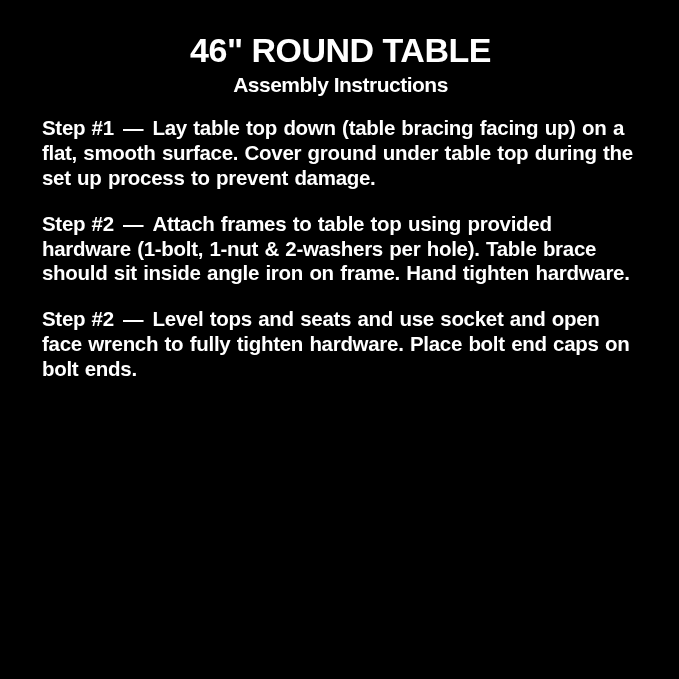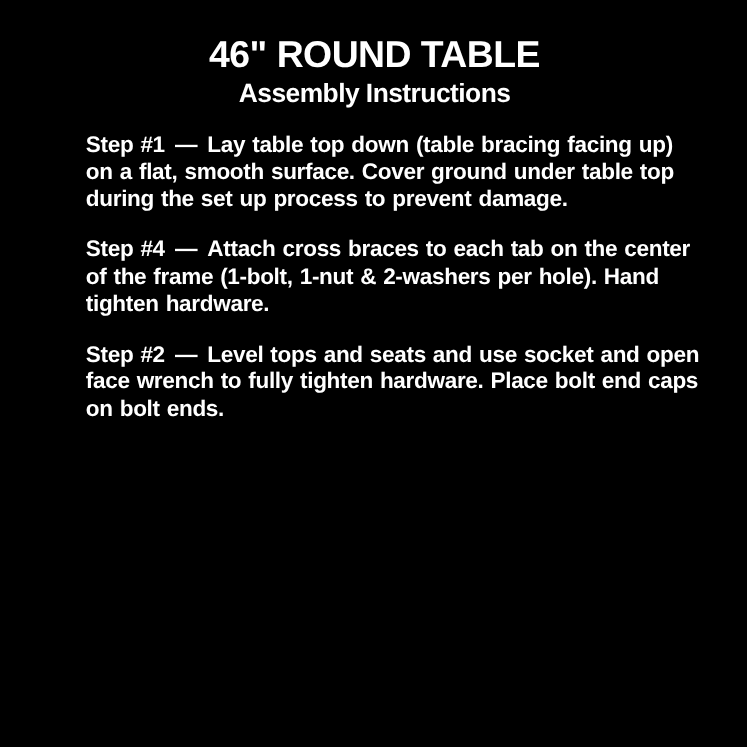--- a/index.html
+++ b/index.html
@@ -26,29 +26,28 @@
     margin-bottom: 16px;
   }
   .title {
     font-size: 34px;
     font-weight: bold;
     letter-spacing: -0.5px;
     margin: 6px 0 4px 0;
     line-height: 1.1;
   }
   .subtitle {
-    font-size: 24px;
+    font-size: 21px;
     font-weight: bold;
     letter-spacing: -0.5px;
     margin: 0;
     line-height: 1.1;
   }
   .steps {
     margin-top: 20px;
-    margin-left: 36px;
   }
   .step {
     font-size: 20.5px;
     font-weight: bold;
     letter-spacing: -0.3px;
     line-height: 1.21;
     margin: 0 0 21px 0;
     word-spacing: 1px;
   }
   .dash {
@@ -63,22 +62,22 @@
 
   <div class="header">
     <h1 class="title">46" ROUND TABLE</h1>
     <h2 class="subtitle">Assembly Instructions</h2>
   </div>
 
   <div class="steps">
 
     <p class="step"><span>Step #1</span><span class="dash">—</span><span>Lay table top down (table bracing facing up) on a flat, smooth surface. Cover ground under table top during the set up process to prevent damage.</span></p>
 
+    <p class="step"><span>Step #2</span><span class="dash">—</span><span>Attach frames to table top using provided hardware (1-bolt, 1-nut &amp; 2-washers per hole). Table brace should sit inside angle iron on frame. Hand tighten hardware.</span></p>
 
 
-    <p class="step"><span>Step #4</span><span class="dash">—</span><span>Attach cross braces to each tab on the center of the frame (1-bolt, 1-nut &amp; 2-washers per hole). Hand tighten hardware.</span></p>
 
 
     <p class="step"><span>Step #2</span><span class="dash">—</span><span>Level tops and seats and use socket and open face wrench to fully tighten hardware. Place bolt end caps on bolt ends.</span></p>
 
   </div>
 
 </div>
 
 </body></html>

